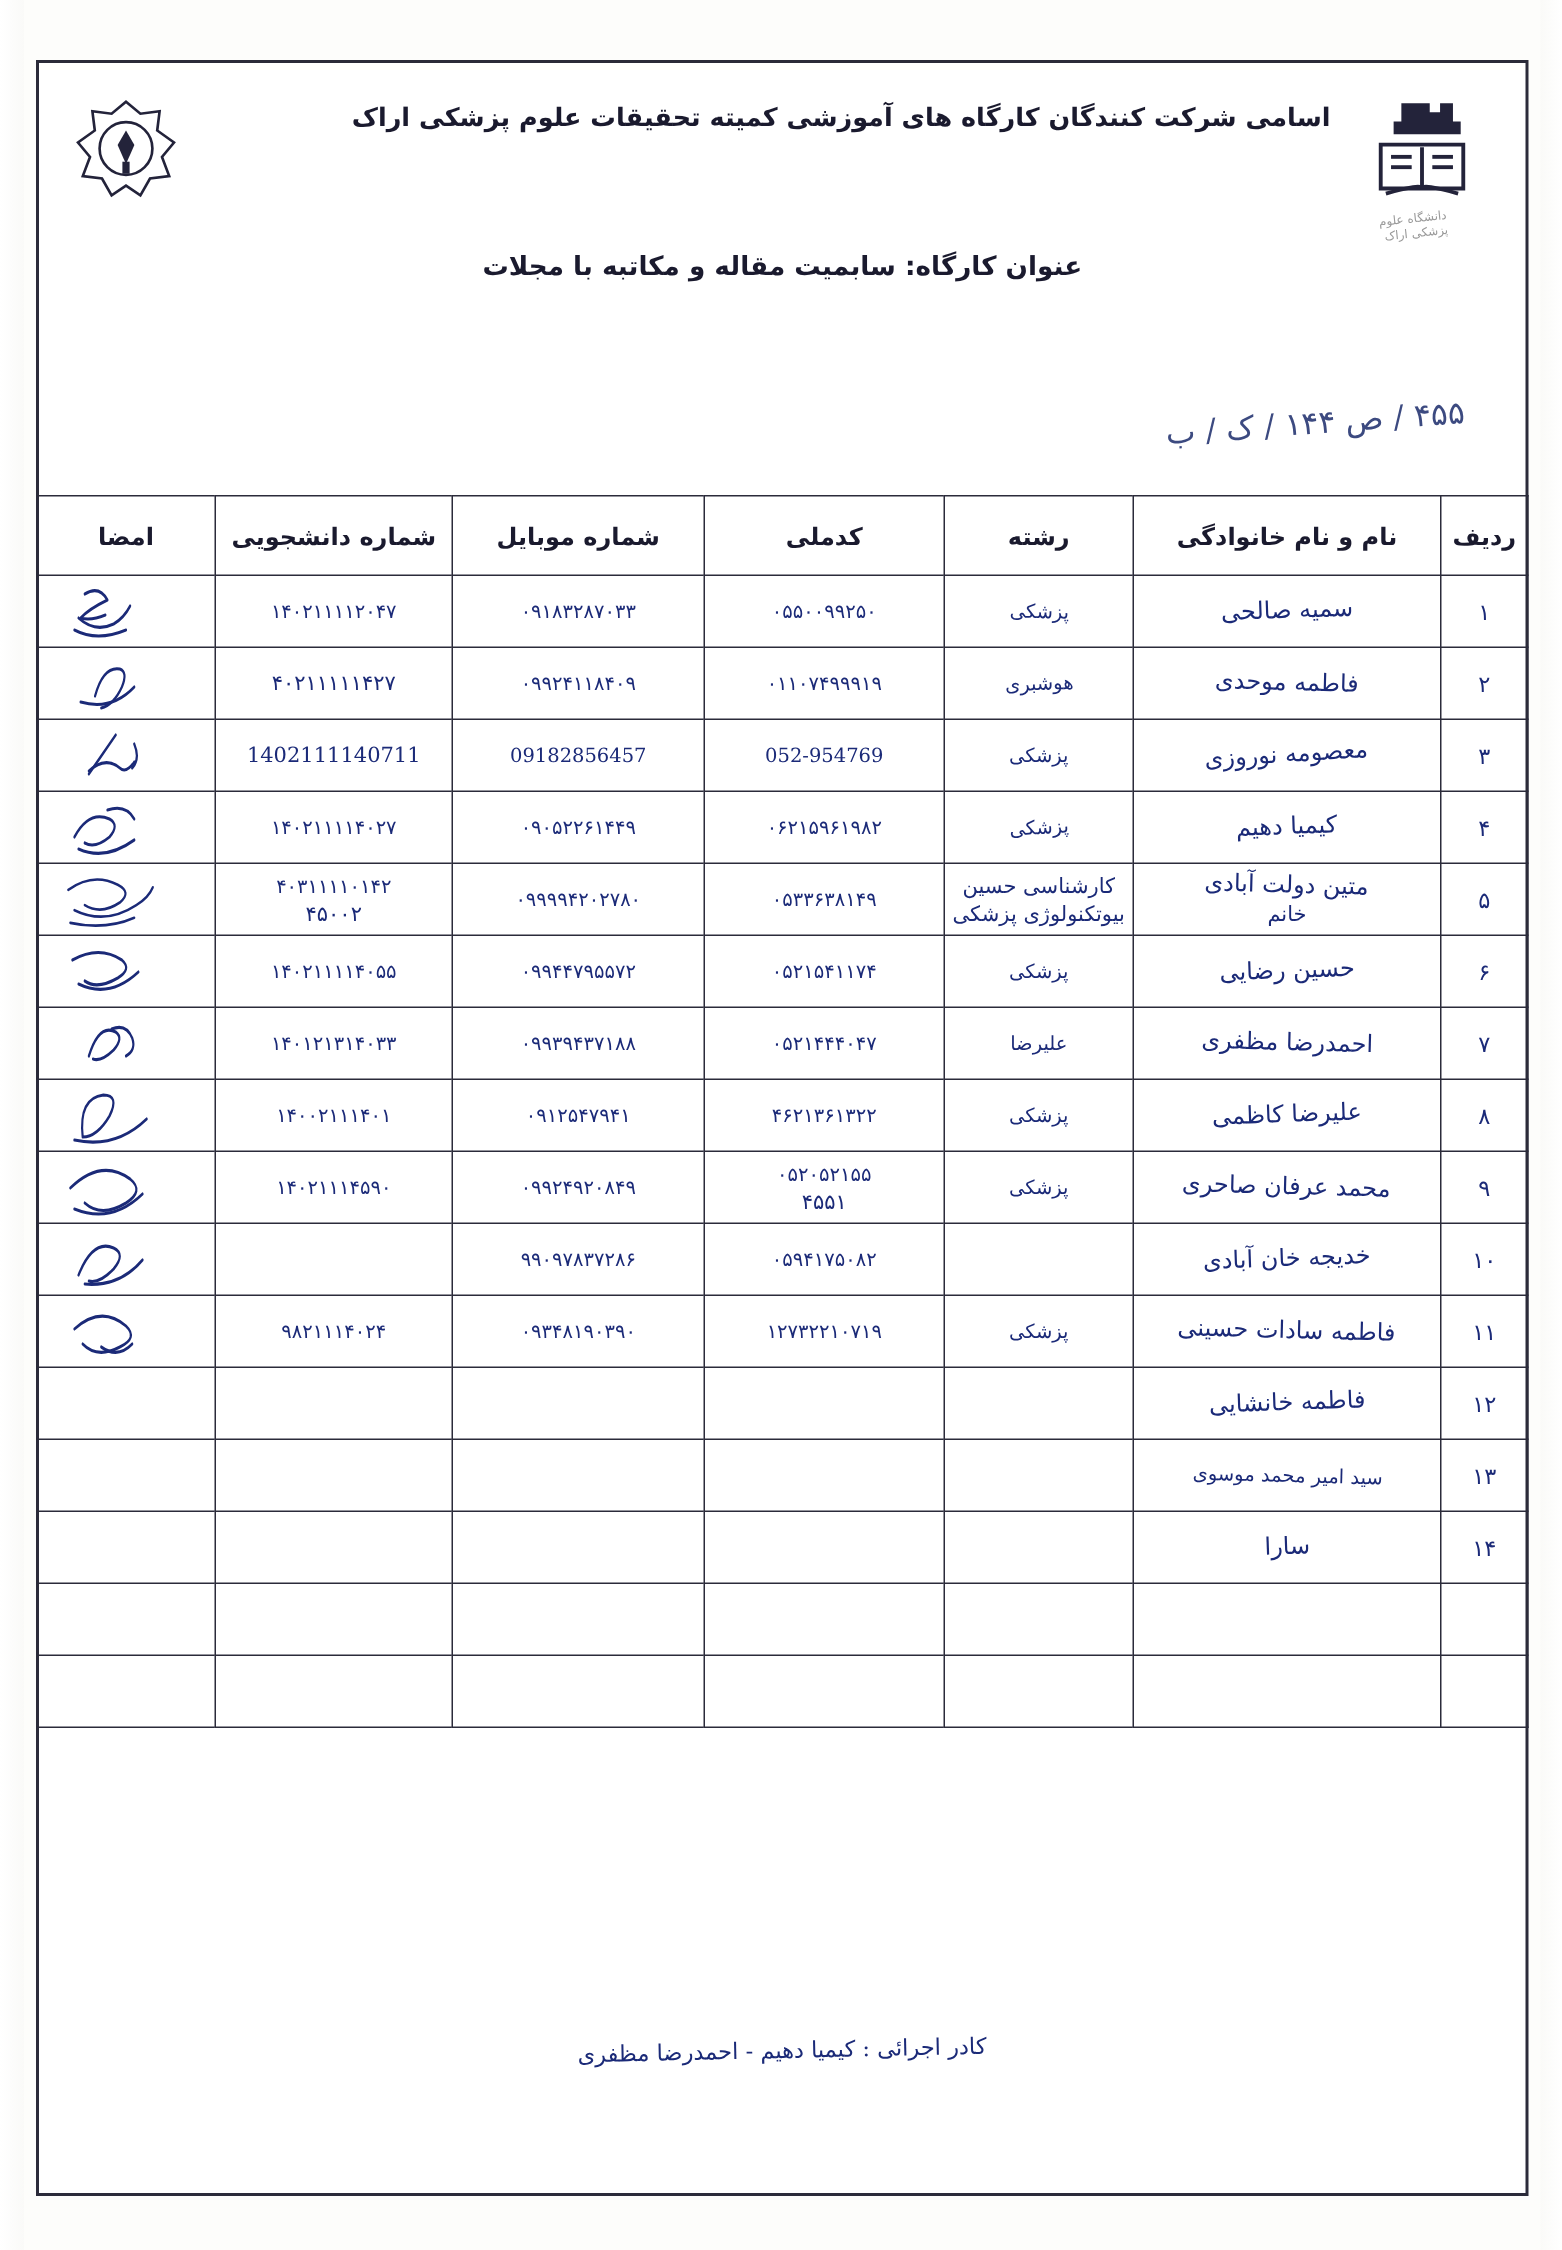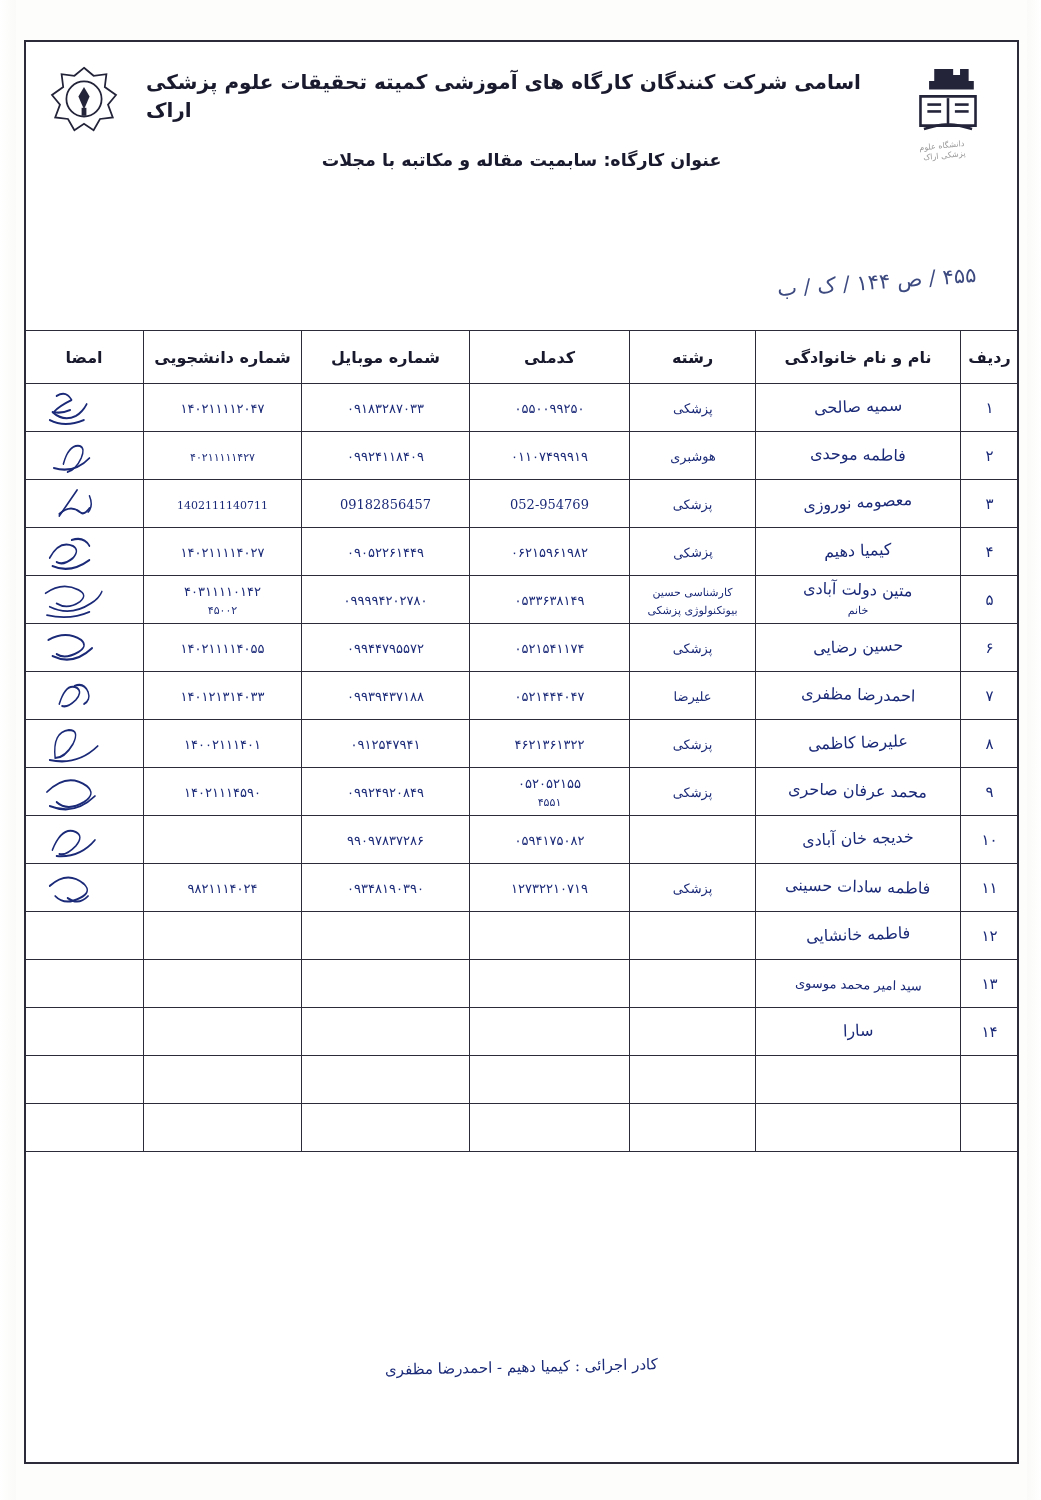--- a/index.html
+++ b/index.html
@@ -61,34 +61,34 @@
     top: 20px;
     right: 26px;
     width: 86px;
     height: 86px;
   }
   .title-main {
     position: absolute;
     top: 26px;
     left: 120px;
     right: 130px;
-    text-align: left;
-    font-size: 20px;
+    text-align: right;
+    font-size: 17px;
     font-weight: bold;
     line-height: 1.4;
     letter-spacing: 0;
   }
   .line-ws {
     position: absolute;
     left: 0; right: 0;
     text-align: center;
     font-size: 17.5px;
     font-weight: bold;
   }
-  .line-ws.l1 { top: 108px; }
+  .line-ws.l1 { top: 126px; }
   .line-ws.l2 { top: 182px; }
   .line-ws.l3 { top: 236px; }
   .line-ws .lbl { font-weight: bold; }
   .line-ws .val { font-weight: bold; }
 
   .stamp-num {
     position: absolute;
     top: 228px;
     right: 40px;
     font-size: 21px;
@@ -139,21 +139,21 @@
   col.c-sign  { width: auto; }
 
   .hand {
     font-family: "DejaVu Serif", serif;
     color: #1b2a78;
     font-size: 16px;
     line-height: 1.15;
     white-space: nowrap;
   }
   .hand.sm { font-size: 13px; }
-  .hand.xs { font-size: 11px; }
+  .hand.xs { font-size: 14px; }
   .hand.wrap { white-space: normal; }
   .hand.tilt1 { display:inline-block; transform: rotate(-2deg); }
   .hand.tilt2 { display:inline-block; transform: rotate(1.5deg); }
   .hand.tilt3 { display:inline-block; transform: rotate(-3.5deg); }
   .rownum {
     font-family: "DejaVu Serif", serif;
     font-size: 17px;
     color: #1b2a78;
   }
 

